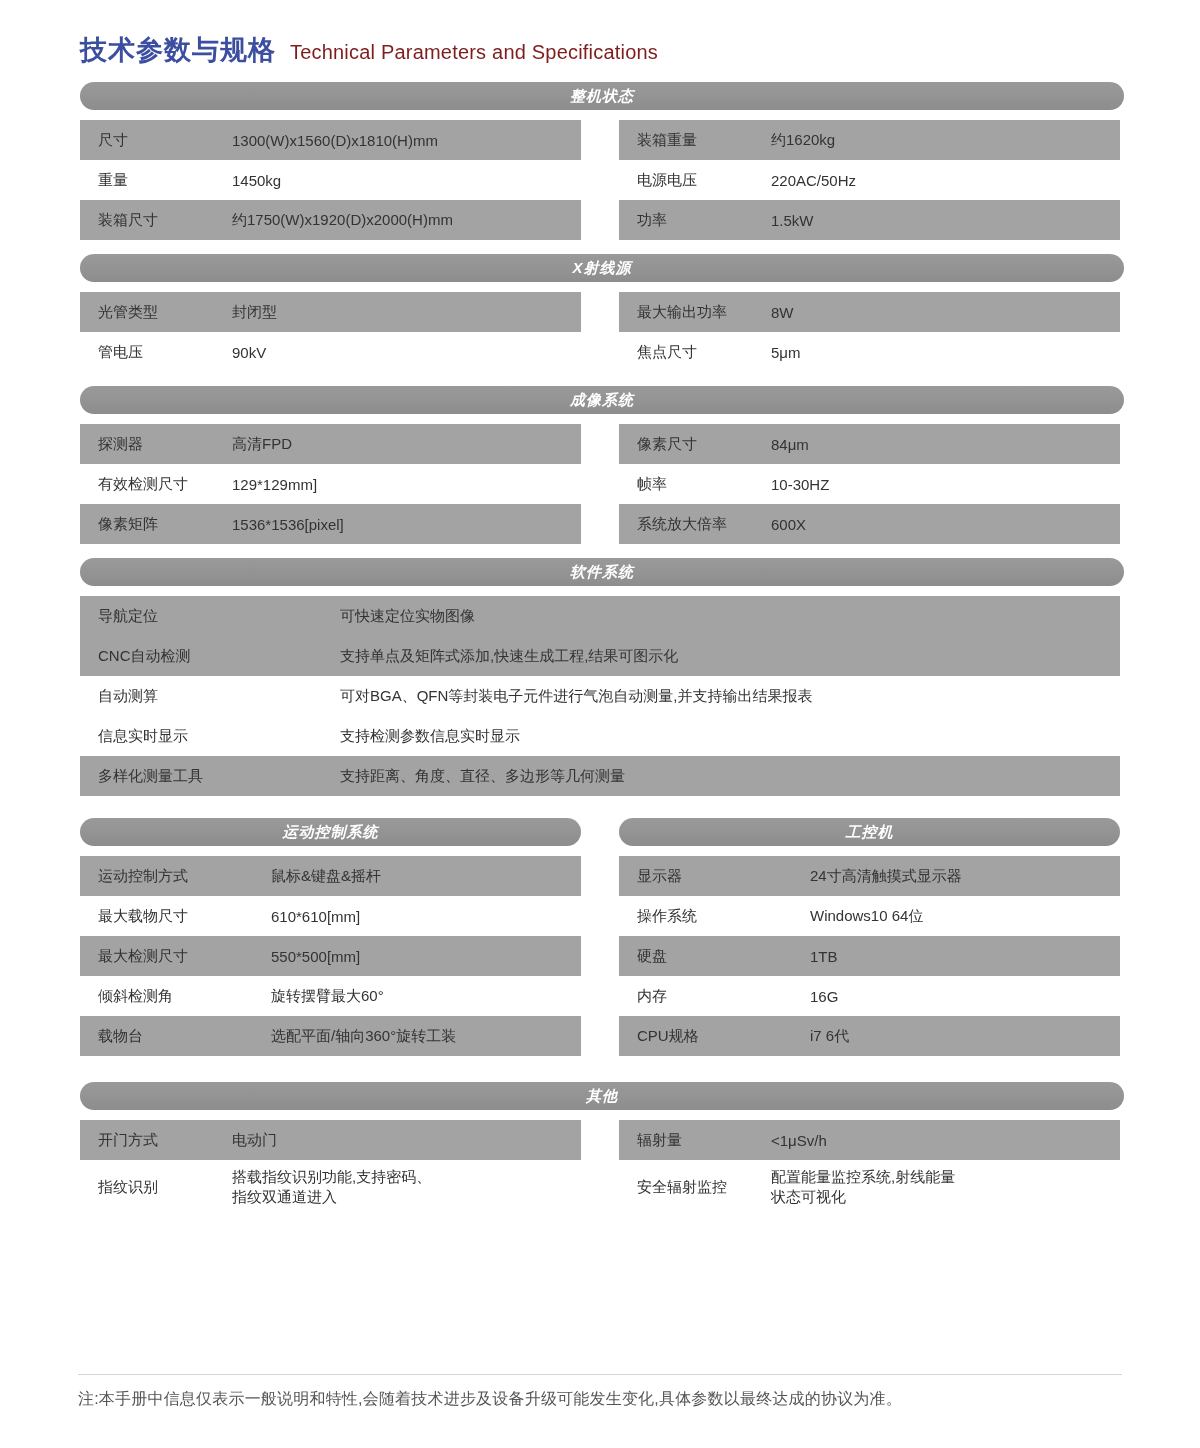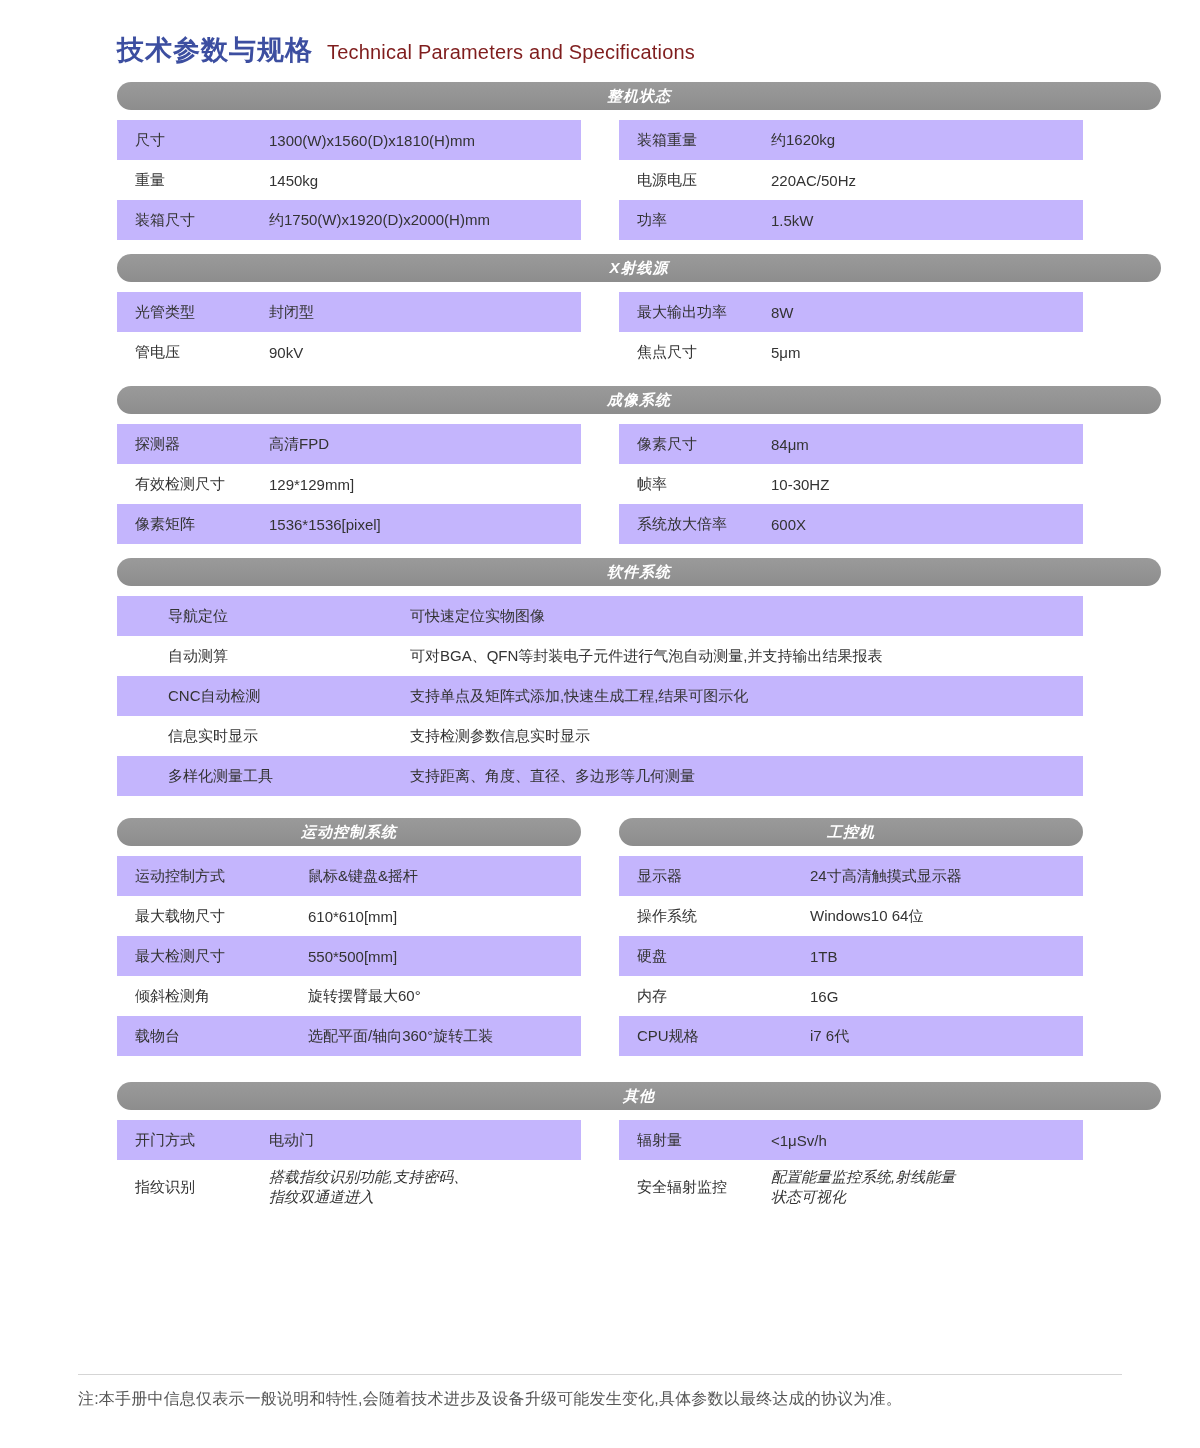--- a/index.html
+++ b/index.html
@@ -13,21 +13,21 @@
     font-family: "Liberation Sans", "DejaVu Sans", sans-serif;
     color: #333333;
     position: relative;
     overflow: hidden;
   }
   .page {
     position: relative;
     width: 1200px;
     height: 1448px;
     box-sizing: border-box;
-    padding: 0 117px;
+    padding: 0 80px;
   }
   
   .doc-header {
     padding-top: 32px;
     display: flex;
     align-items: baseline;
     gap: 14px;
   }
   .title-cn {
     font-size: 27px;
@@ -64,49 +64,49 @@
     margin-top: 10px;
   }
   .col { flex: 1; }
   .rows { width: 100%; }
   .row {
     display: flex;
     align-items: center;
     min-height: 40px;
     font-size: 15px;
   }
-  .row.alt { background: #c4b5fd; }
+  .row.alt { background: #a3a3a3; }
   .row .k {
     width: 152px;
     padding-left: 18px;
     box-sizing: border-box;
     color: #333333;
   }
   .row .v {
     flex: 1;
     padding-right: 10px;
     color: #333333;
   }
   
-  .wide .row .k { width: 260px; margin-left: 33px; }
+  .wide .row .k { width: 260px; }
   .wide .row { min-height: 40px; }
 
   
   .split {
     display: flex;
     gap: 38px;
     margin-top: 22px;
   }
   .split .half { flex: 1; }
   .bar.half-bar { width: 100%; }
   .split .rows { margin-top: 10px; }
   .split .row .k { width: 191px; }
 
   .row.tall { min-height: 54px; }
-  .row.tall .v { line-height: 1.35; font-style: italic; }
+  .row.tall .v { line-height: 1.35; }
 
   
   .footnote-wrap {
     position: absolute;
     left: 78px;
     right: 78px;
     bottom: 38px;
   }
   .hr {
     height: 1px;
@@ -235,27 +235,27 @@
     </div>
   </div>
 
   <div class="section">
     <div class="bar full">软件系统</div>
     <div class="rows wide" style="margin-top:10px;">
       <div class="row alt">
         <div class="k">导航定位</div>
         <div class="v">可快速定位实物图像</div>
       </div>
+      <div class="row alt">
+        <div class="k">CNC自动检测</div>
+        <div class="v">支持单点及矩阵式添加,快速生成工程,结果可图示化</div>
+      </div>
       <div class="row">
         <div class="k">自动测算</div>
         <div class="v">可对BGA、QFN等封装电子元件进行气泡自动测量,并支持输出结果报表</div>
-      </div>
-      <div class="row alt">
-        <div class="k">CNC自动检测</div>
-        <div class="v">支持单点及矩阵式添加,快速生成工程,结果可图示化</div>
       </div>
       <div class="row">
         <div class="k">信息实时显示</div>
         <div class="v">支持检测参数信息实时显示</div>
       </div>
       <div class="row alt">
         <div class="k">多样化测量工具</div>
         <div class="v">支持距离、角度、直径、多边形等几何测量</div>
       </div>
     </div>

